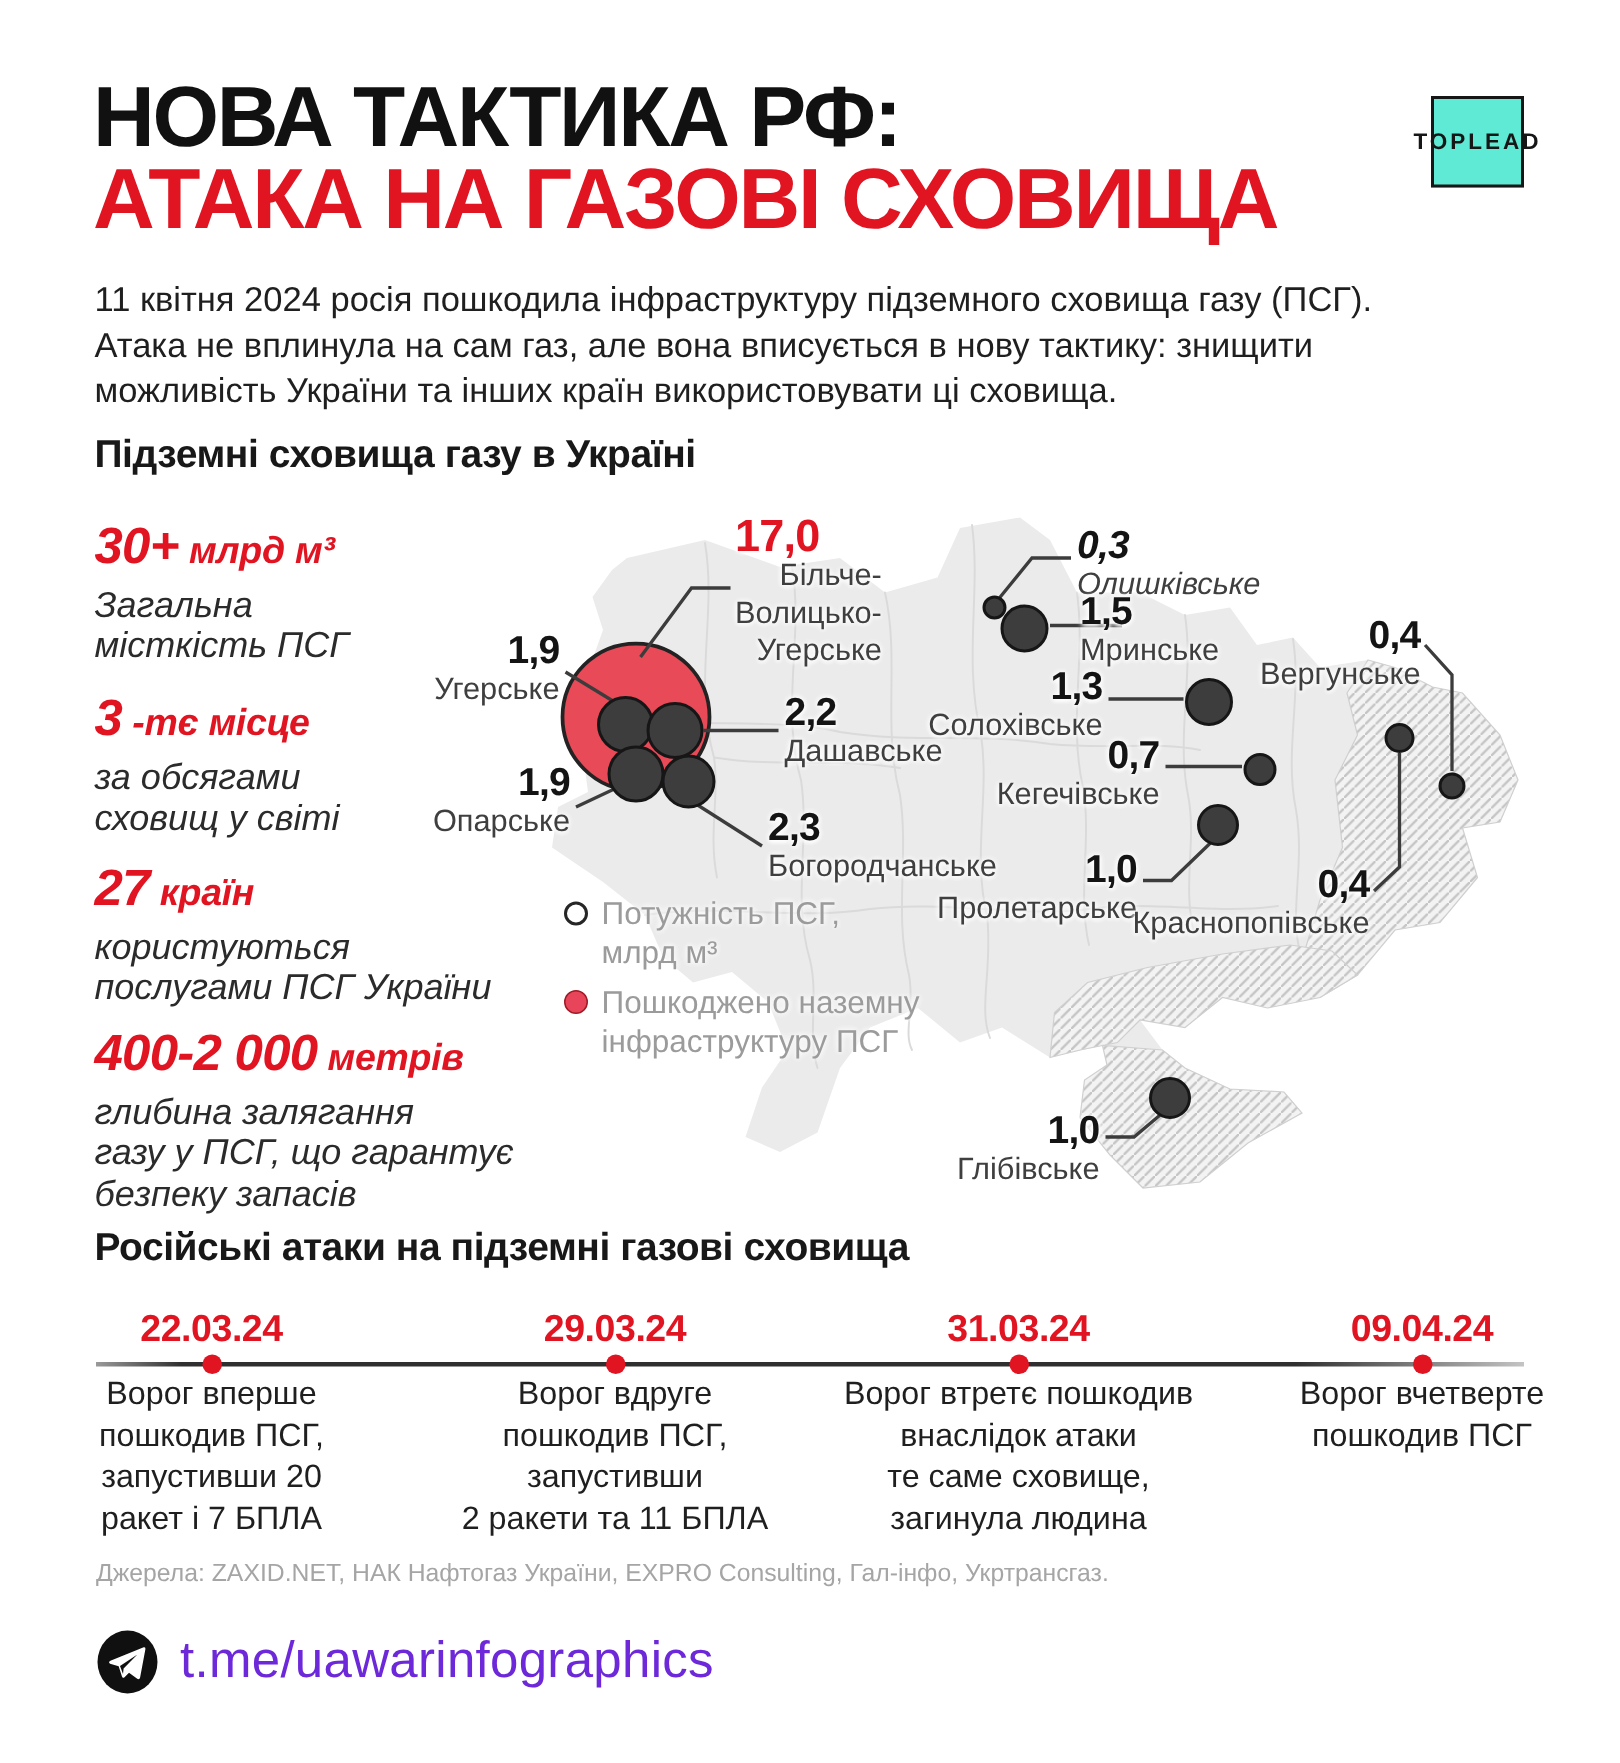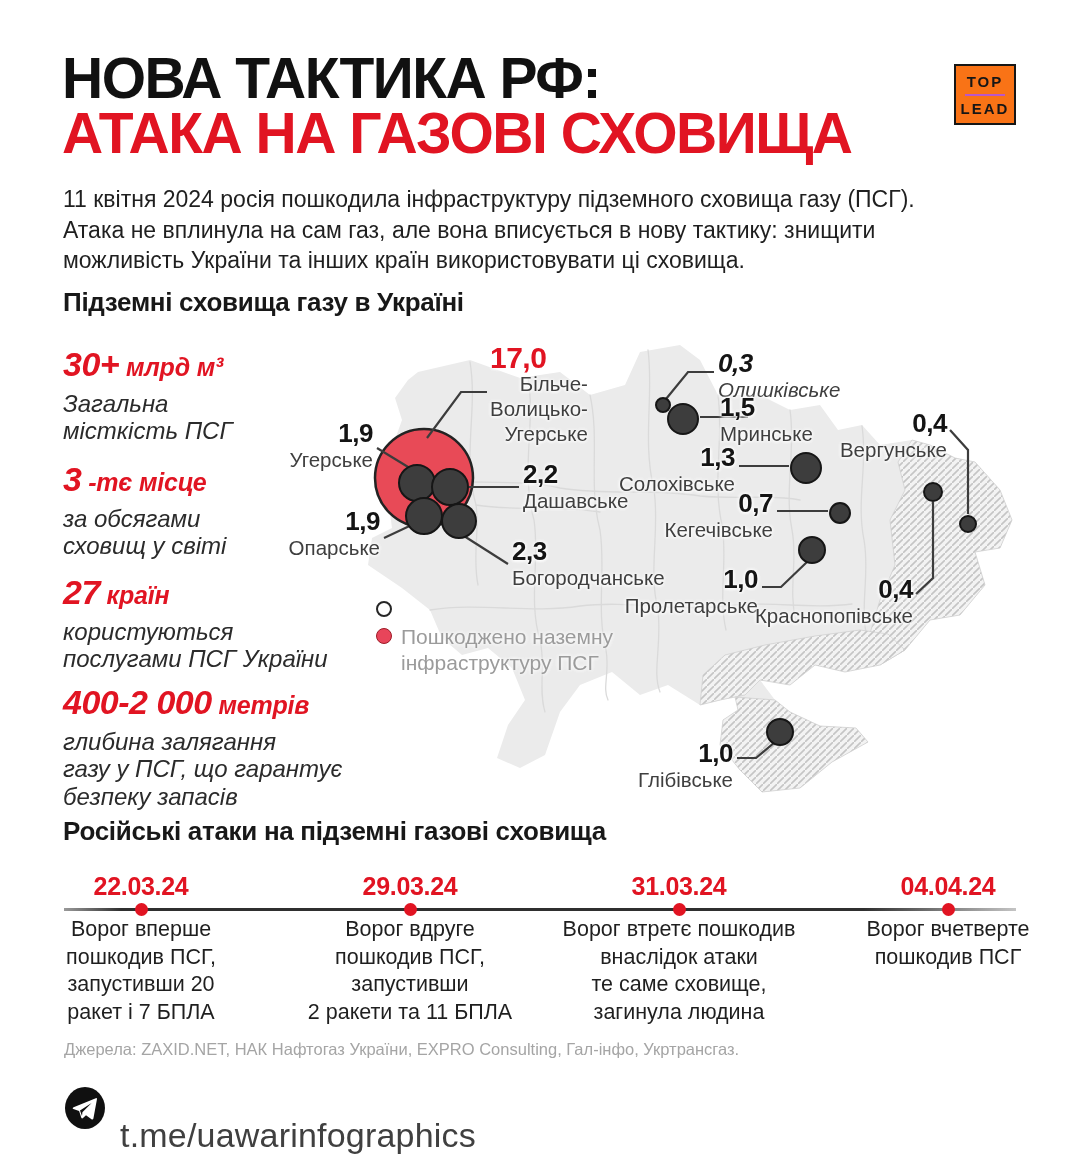--- a/index.html
+++ b/index.html
@@ -3,22 +3,22 @@
 <meta charset="utf-8">
 <style>
   html,body{margin:0;padding:0;background:#ffffff;}
   .poster{position:relative;width:1080px;height:1175px;background:#fff;overflow:hidden;
           font-family:"Liberation Sans","DejaVu Sans",sans-serif;color:#1c1c1c;}
 
   
   .title{position:absolute;left:62px;font-weight:800;letter-spacing:-1.5px;font-size:57px;line-height:60px;white-space:nowrap;}
   .title.black{top:48px;color:#111111;}
   .title.red{top:103px;color:#e11422;}
-  .logo-box{position:absolute;left:954px;top:64px;width:62px;height:61px;border:2px solid #161616;background:#f97316;
-            display:flex;flex-direction:column;align-items:center;justify-content:center;box-sizing:border-box;}
+  .logo-box{position:absolute;left:954px;top:64px;width:62px;height:61px;border:2px solid #161616;background:#5eead4;
+            display:flex;align-items:center;justify-content:center;box-sizing:border-box;}
   .logo-box .lg{font-size:15px;font-weight:bold;letter-spacing:2px;color:#161616;line-height:17px;}
   .logo-box .lg-line{width:40px;height:2px;background:#b957c9;margin:4px 0;}
 
   .intro{position:absolute;left:63px;top:184px;font-size:23px;line-height:30.5px;color:#1f1f1f;}
   .intro div{white-space:nowrap;}
 
   .section-heading{position:absolute;left:63px;font-size:26px;font-weight:bold;color:#181818;letter-spacing:-0.3px;white-space:nowrap;}
 
   
   .stat{position:absolute;left:63px;font-style:italic;}
@@ -220,20 +220,24 @@
       </div>
       <div class="map-label ar" style="right:347px;top:740px;">
         <div class="pv">1,0</div>
         <div class="pn">Глібівське</div>
       </div>
     </div>
 
   <div class="legend" id="legend">
       <div class="legend-item">
         <span class="legend-sym capacity"></span>
+        <div class="legend-text">
+          <div>Потужність ПСГ,</div>
+          <div>млрд м³</div>
+        </div>
       </div>
       <div class="legend-item">
         <span class="legend-sym damaged"></span>
         <div class="legend-text">
           <div>Пошкоджено наземну</div>
           <div>інфраструктуру ПСГ</div>
         </div>
       </div>
     </div>
 
@@ -265,28 +269,28 @@
         <div class="ev-date">31.03.24</div>
         <div class="ev-lines">
           <div>Ворог втретє пошкодив</div>
           <div>внаслідок атаки</div>
           <div>те саме сховище,</div>
           <div>загинула людина</div>
         </div>
       </div>
       <div class="tl-dot" style="left:941.5px"></div>
       <div class="tl-event" style="left:818px">
-        <div class="ev-date">04.04.24</div>
+        <div class="ev-date">09.04.24</div>
         <div class="ev-lines">
           <div>Ворог вчетверте</div>
           <div>пошкодив ПСГ</div>
         </div>
       </div>
     </div>
 
   <div class="sources">Джерела: ZAXID.NET, НАК Нафтогаз України, EXPRO Consulting, Гал-інфо, Укртрансгаз.</div>
   <svg class="tg-icon" viewBox="0 0 44 44">
     <ellipse cx="22" cy="22" rx="20" ry="21" fill="#101010"></ellipse>
     <path fill="#ffffff" d="M32.8 12.2 L10.6 21.2 C9.4 21.7 9.5 22.8 10.4 23.1 L16.1 24.9 L18.3 31.7 C18.6 32.6 19.4 32.7 20.0 32.1 L23.0 29.2 L28.5 33.2 C29.3 33.8 30.2 33.4 30.4 32.4 L33.9 13.6 C34.1 12.4 33.6 11.9 32.8 12.2 Z M17.0 24.6 L28.6 17.0 L19.4 26.3 L19.0 30.0 Z"></path>
   </svg>
-  <a class="tg-handle" href="#" style="text-decoration:none;color:#404040;margin-top:28px;">t.me/uawarinfographics</a>
+  <a class="tg-handle" href="#" style="text-decoration:none;color:#6d28d9;">t.me/uawarinfographics</a>
 
 </div>
 
 </body></html>

